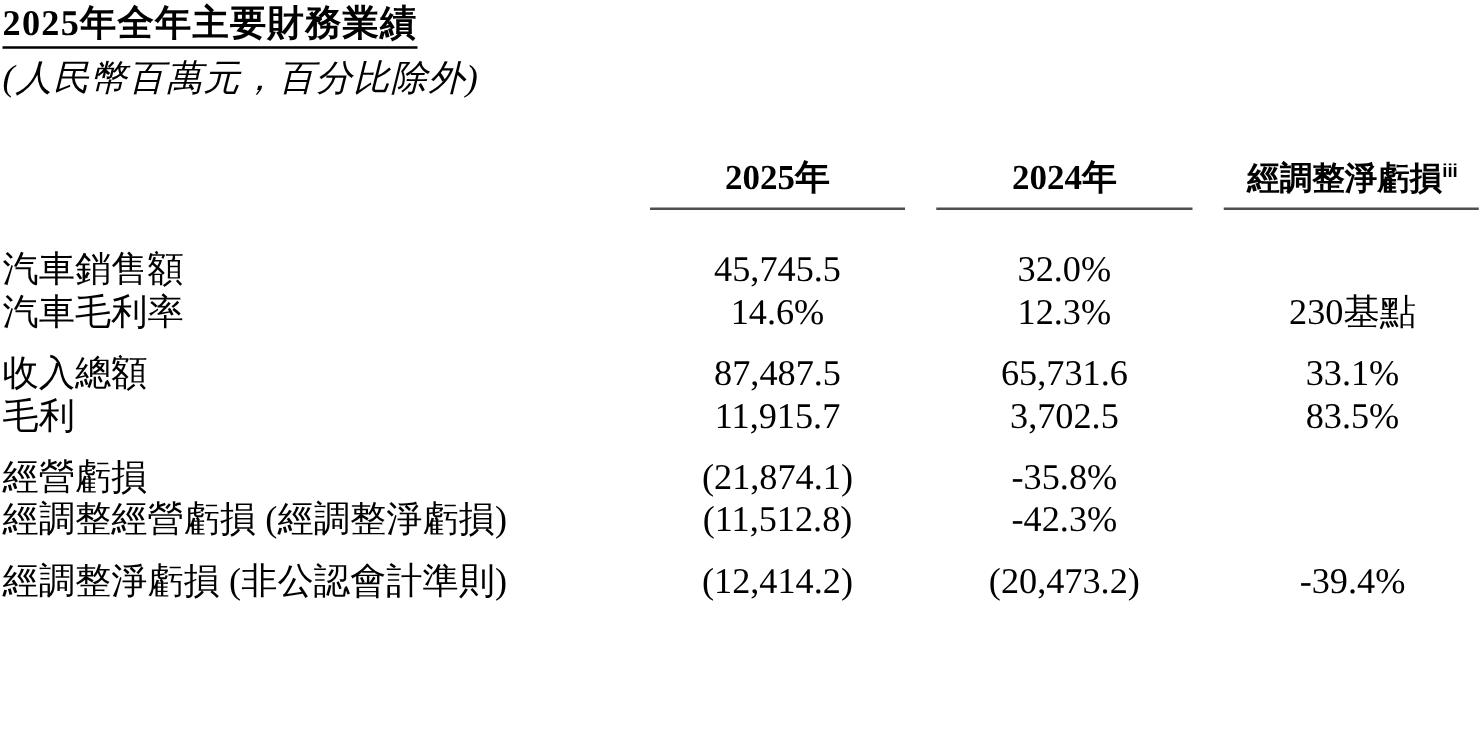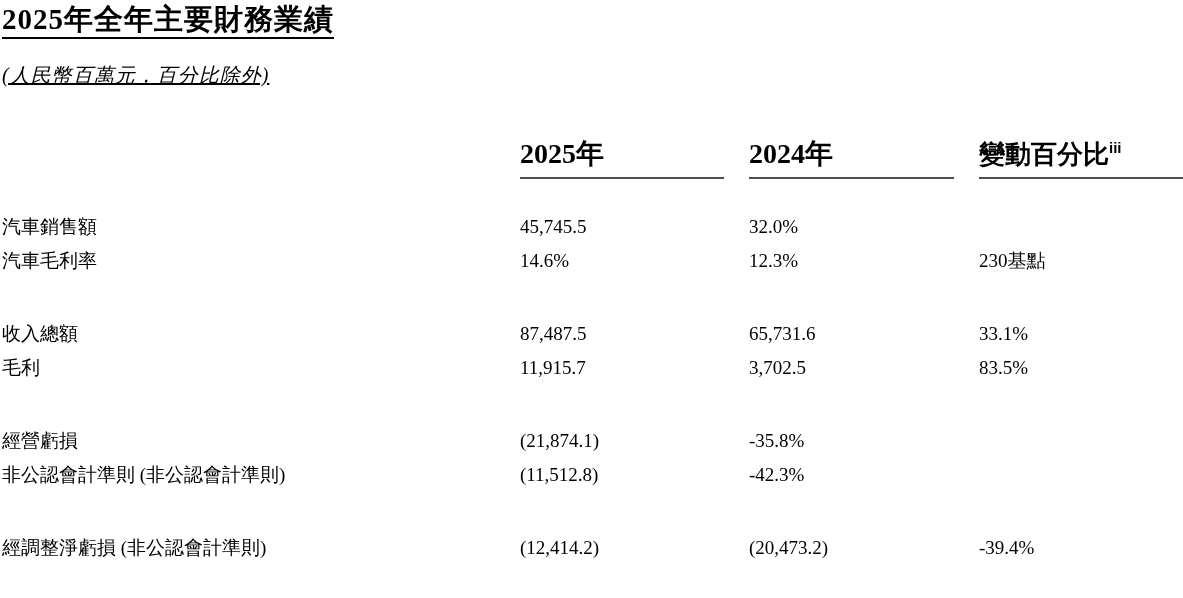--- a/index.html
+++ b/index.html
@@ -20,79 +20,78 @@
   .doc-title {
     display: inline-block;
     font-size: 29px;
     font-weight: bold;
     letter-spacing: 1px;
     line-height: 30px;
     padding-bottom: 3px;
     border-bottom: 2.5px solid #000000;
   }
   .doc-subtitle {
-    margin-top: 20px;
-    font-size: 20px;
+    margin-top: 8px;
+    font-size: 29px;
     font-style: italic;
     line-height: 32px;
     letter-spacing: 1px;
-    text-decoration: underline;
   }
   
   .fin-table { margin-top: 46px; }
   .row {
     display: grid;
     grid-template-columns: 493px 204px 205px 206px;
     column-gap: 25px;
     align-items: baseline;
   }
   .cell {
-    font-size: 19px;
+    font-size: 29px;
     line-height: 34px;
     white-space: nowrap;
   }
-  .cell.num { text-align: left; }
+  .cell.num { text-align: center; }
   .header .cell {
     font-weight: bold;
     font-size: 28px;
   }
   .header .change-head {
     font-family: "Liberation Sans", "DejaVu Sans", sans-serif;
     font-size: 26px;
   }
   .header .change-head sup {
     font-size: 15px;
     font-weight: bold;
     vertical-align: super;
     line-height: 0;
   }
   .rules { margin-top: 6px; }
   .rules .rule {
     border-top: 2px solid #4f4f4f;
     height: 0;
   }
   .group { margin-top: 31px; }
-  .group + .group { margin-top: 39px; }
+  .group + .group { margin-top: 15px; }
 </style>
 </head>
 <body>
 
 <div class="page">
 
   <h1 class="doc-title">2025年全年主要財務業績</h1>
 
   <div class="doc-subtitle">(人民幣百萬元，百分比除外)</div>
 
   <div class="fin-table">
 
     <div class="row header">
       <div class="cell"></div>
       <div class="cell num">2025年</div>
       <div class="cell num">2024年</div>
-      <div class="cell num change-head"><span>變動百分比</span><sup>iii</sup></div>
+      <div class="cell num change-head"><span>經調整淨虧損</span><sup>iii</sup></div>
     </div>
 
     <div class="row rules">
       <div class="cell"></div>
       <div class="cell rule"></div>
       <div class="cell rule"></div>
       <div class="cell rule"></div>
     </div>
 
     <div class="group">
@@ -124,21 +123,21 @@
       </div>
     </div>
 
     <div class="group">
       <div class="row">
         <div class="cell label">經營虧損</div>
         <div class="cell num">(21,874.1)</div>
         <div class="cell num">-35.8%</div>
       </div>
       <div class="row">
-        <div class="cell label">非公認會計準則 (非公認會計準則)</div>
+        <div class="cell label">經調整經營虧損 (經調整淨虧損)</div>
         <div class="cell num">(11,512.8)</div>
         <div class="cell num">-42.3%</div>
       </div>
     </div>
 
     <div class="group">
       <div class="row">
         <div class="cell label">經調整淨虧損 (非公認會計準則)</div>
         <div class="cell num">(12,414.2)</div>
         <div class="cell num">(20,473.2)</div>

